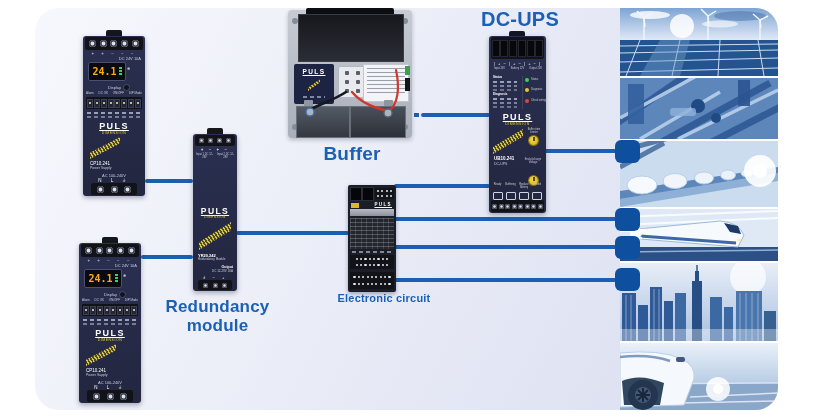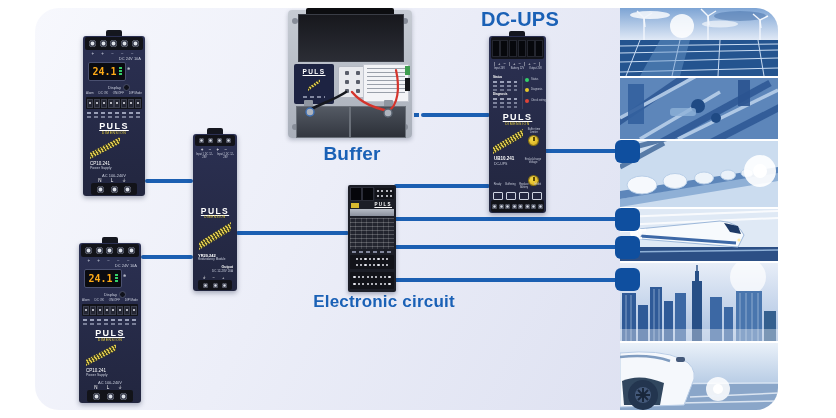--- a/index.html
+++ b/index.html
@@ -196,20 +196,24 @@
     <div class="abs t3 mut" style="left:5px;top:124px;">Redundancy Module</div>
     <div class="abs t35" style="left:0;top:131px;width:40px;text-align:right;font-weight:bold;">Output</div>
     <div class="abs t3 mut" style="left:0;top:136px;width:40px;text-align:right;">DC 12-28V 20A</div>
     <div class="abs t4 ctr" style="left:0;top:141px;width:44px;letter-spacing:3px;">⏚  −  +</div>
     <div class="tblock" style="left:5px;top:146px;width:34px;height:10px;">
       <span class="screw sm"></span>
         <span class="screw sm"></span>
         <span class="screw sm"></span>
     </div>
   </div>
+  <div class="cap" style="left:155px;top:297px;width:125px;font-size:17px;">
+    <div>Redundancy</div>
+      <div>module</div>
+  </div>
 
   <div class="abs" style="left:288px;top:8px;width:124px;height:132px;z-index:4;">
     <div class="abs" style="left:0;top:2px;width:124px;height:128px;border-radius:4px;background:linear-gradient(180deg,#c6cbd3,#a9afba);box-shadow:0 2px 4px rgba(20,30,60,.25);"></div>
     <div class="abs" style="left:4px;top:10px;width:6px;height:6px;border-radius:50%;background:#878d98;"></div>
     <div class="abs" style="left:114px;top:10px;width:6px;height:6px;border-radius:50%;background:#878d98;"></div>
     <div class="abs" style="left:4px;top:116px;width:6px;height:6px;border-radius:50%;background:#878d98;"></div>
     <div class="abs" style="left:114px;top:116px;width:6px;height:6px;border-radius:50%;background:#878d98;"></div>
     <div class="abs" style="left:18px;top:0;width:88px;height:9px;background:#0c0d10;border-radius:2px;"></div>
     <div class="abs" style="left:10px;top:6px;width:104px;height:46px;background:linear-gradient(180deg,#17181d,#2b2d35);border:1px solid #3a3d46;"></div>
     <div class="abs" style="left:6px;top:56px;width:40px;height:40px;background:#1d2342;border-radius:2px;">
@@ -306,21 +310,21 @@
           <span class="dot"></span>
           <span class="dot"></span>
           <span class="dot"></span>
           <span class="dot"></span>
           <span class="dot"></span>
           <span class="dot"></span>
           <span class="dot"></span>
         </div>
     </div>
   </div>
-  <div class="cap" style="left:310px;top:292px;width:148px;font-size:17px;">
+  <div class="cap" style="left:310px;top:292px;width:148px;font-size:11px;">
     <div>Electronic circuit</div>
   </div>
 
   <div class="cap" style="left:468px;top:8px;width:104px;font-size:20px;">DC-UPS</div>
   <div class="din" style="left:509px;top:31px;"></div>
   <div class="dev" style="left:489px;top:36px;width:57px;height:177px;">
     <div class="tblock" style="left:2px;top:1px;width:53px;height:22px;">
       <span style="width:6px;height:15px;background:#07080c;border:1px solid #24262f;"></span>
       <span style="width:6px;height:15px;background:#07080c;border:1px solid #24262f;"></span>
       <span style="width:6px;height:15px;background:#07080c;border:1px solid #24262f;"></span>

